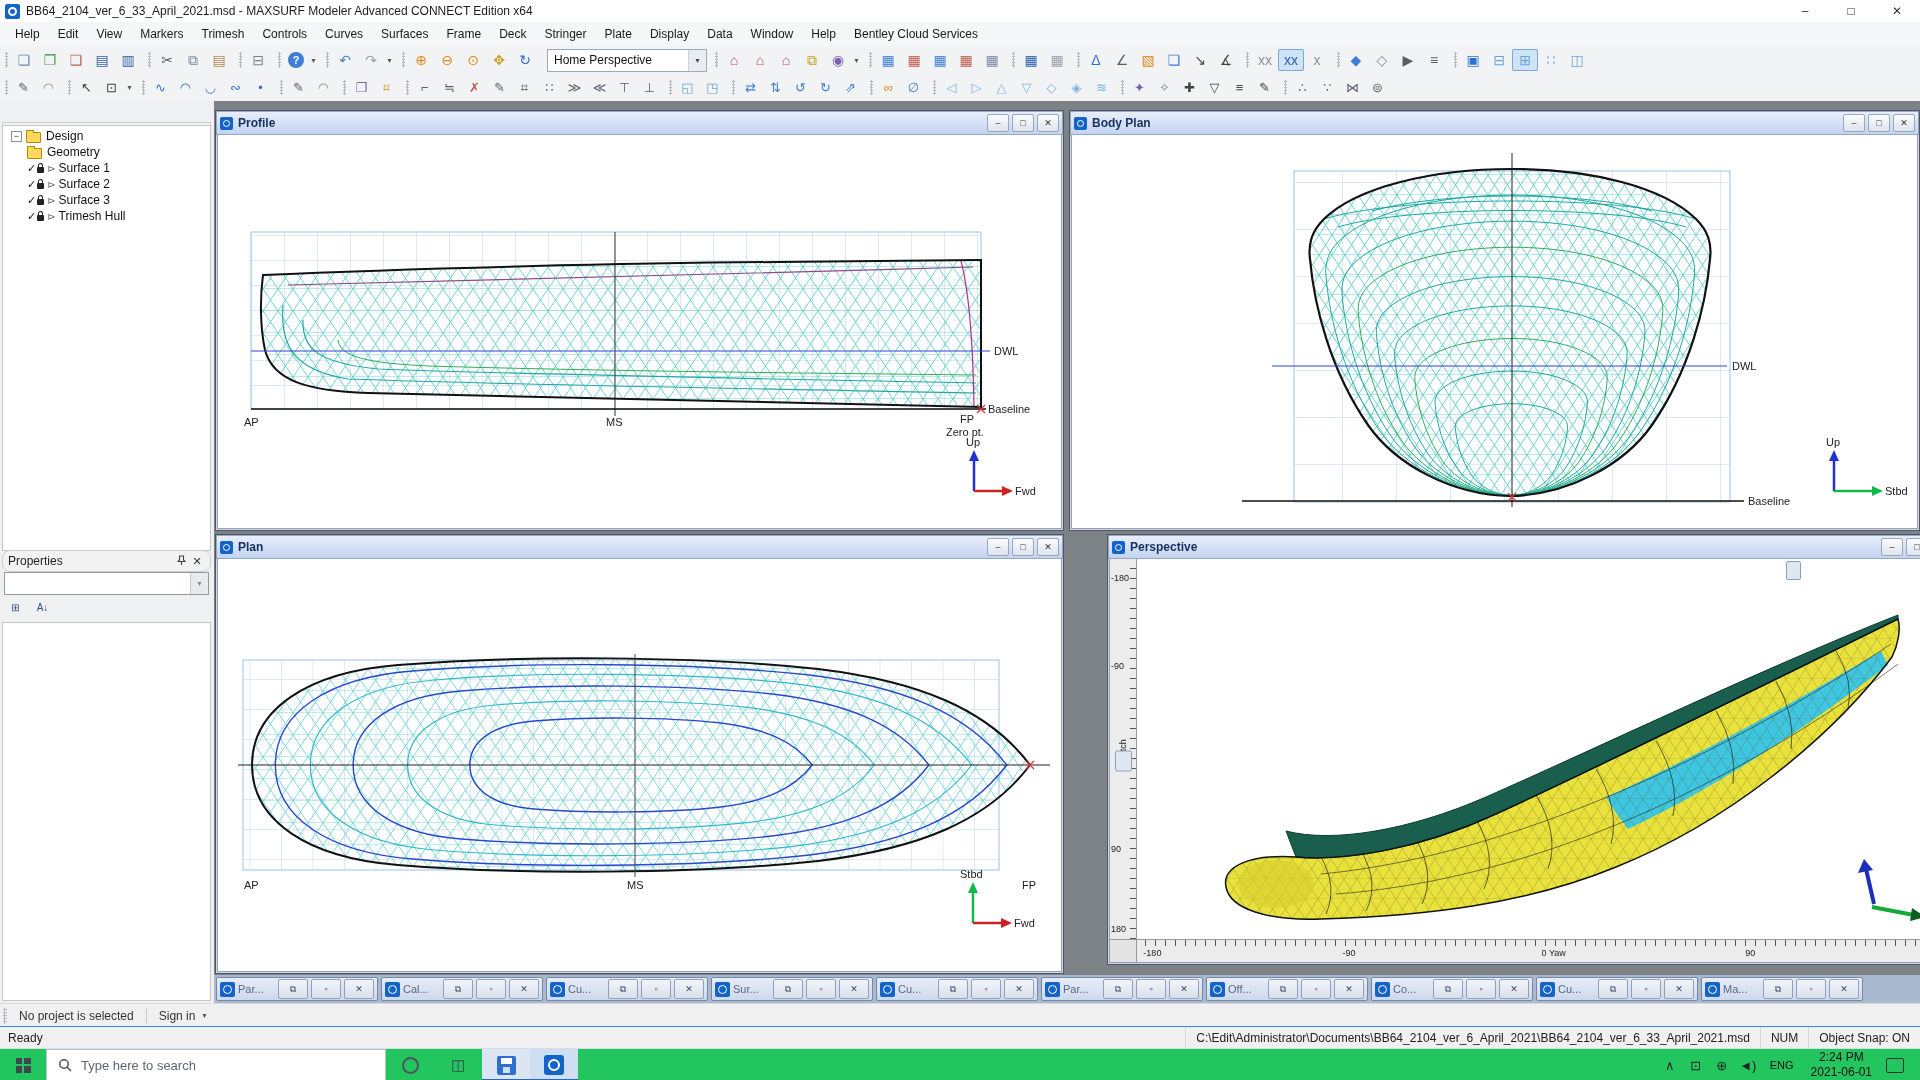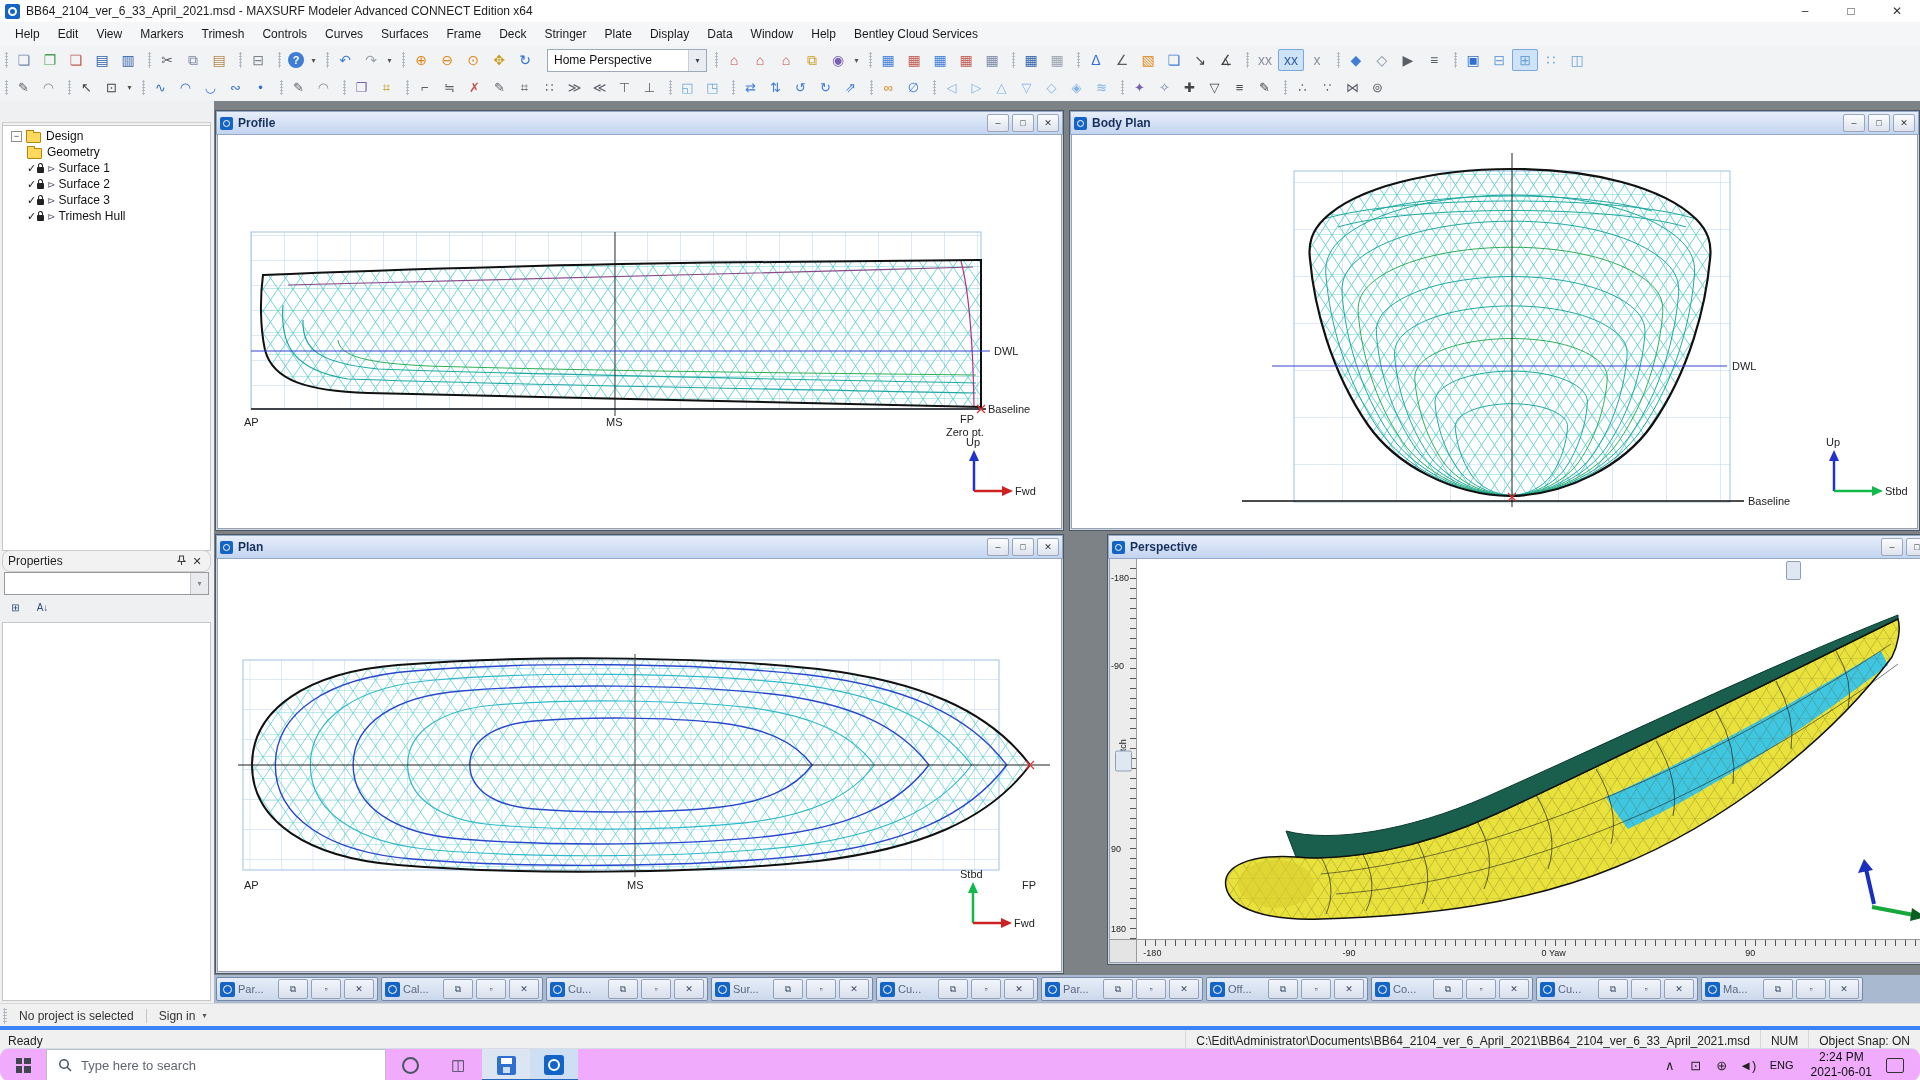--- a/index.html
+++ b/index.html
@@ -86,26 +86,26 @@
   .tico{width:15px;height:15px;background:#1464c8;border-radius:2px;position:relative;flex:none;}
   .tico::after{content:'';position:absolute;inset:3px;border:1.5px solid #fff;border-radius:50%;}
   .tlabel{font-size:11px;color:#5a6880;flex:1;overflow:hidden;white-space:nowrap;}
   .tbtn{width:28px;height:18px;background:linear-gradient(#f2f5fa,#d9e0ec);border:1px solid #93a0b8;border-radius:2px;display:flex;align-items:center;justify-content:center;font-size:9px;color:#3c4a66;flex:none;}
   
   .projectbar{position:absolute;left:0;right:0;top:1003px;height:23px;background:#f0f0f0;border-top:1px solid #d9d9d9;display:flex;align-items:center;font-size:12px;color:#333;}
   .grip{width:4px;height:16px;margin-left:3px;background-image:radial-gradient(circle,#b4bac2 1px,transparent 1.2px);background-size:3px 3px;}
   .pb-item{padding:0 12px;}
   .pb-sep{width:1px;height:14px;background:#c8c8c8;}
   .pb-caret{font-size:8px;color:#555;padding-left:5px;}
-  .statusbar{position:absolute;left:0;right:0;top:1026px;height:22px;background:#f0f0f0;border-top:4px solid #3b82f6;display:flex;align-items:center;font-size:12px;color:#222;}
+  .statusbar{position:absolute;left:0;right:0;top:1026px;height:22px;background:#f0f0f0;border-top:1px solid #3b82f6;display:flex;align-items:center;font-size:12px;color:#222;}
   .sb-ready{padding-left:8px;}
   .sb-right{margin-left:auto;display:flex;align-items:center;height:100%;}
   .sb-seg{padding:0 10px;display:flex;align-items:center;height:100%;border-left:1px solid #d8d8d8;}
   
-  .taskbar{position:absolute;left:0;right:0;top:1048px;height:32px;background:#f0abfc;border-top:1px solid #d7dce6;display:flex;align-items:stretch;border-radius:9px;}
+  .taskbar{position:absolute;left:0;right:0;top:1048px;height:32px;background:#22c55e;border-top:1px solid #d7dce6;display:flex;align-items:stretch;}
   .tb-start{width:46px;display:flex;align-items:center;justify-content:center;}
   .win-logo{width:15px;height:15px;display:grid;grid-template-columns:1fr 1fr;gap:2px;}
   .win-logo i{background:#3f4650;}
   .tb-search{width:340px;background:#fff;border:1px solid #b6bfce;display:flex;align-items:center;gap:9px;padding-left:11px;box-sizing:border-box;}
   .search-text{font-size:13px;color:#5f6672;}
   .tb-ico{width:48px;display:flex;align-items:center;justify-content:center;font-size:15px;color:#3f4650;}
   .ring{width:13px;height:13px;border:2px solid #4a5560;border-radius:50%;}
   .tb-app{width:48px;display:flex;align-items:center;justify-content:center;position:relative;}
   .tb-app.running{background:#dce6f3;box-shadow:inset 0 -2px 0 #2468c0;}
   .tb-app.active{background:#cfdff3;}

